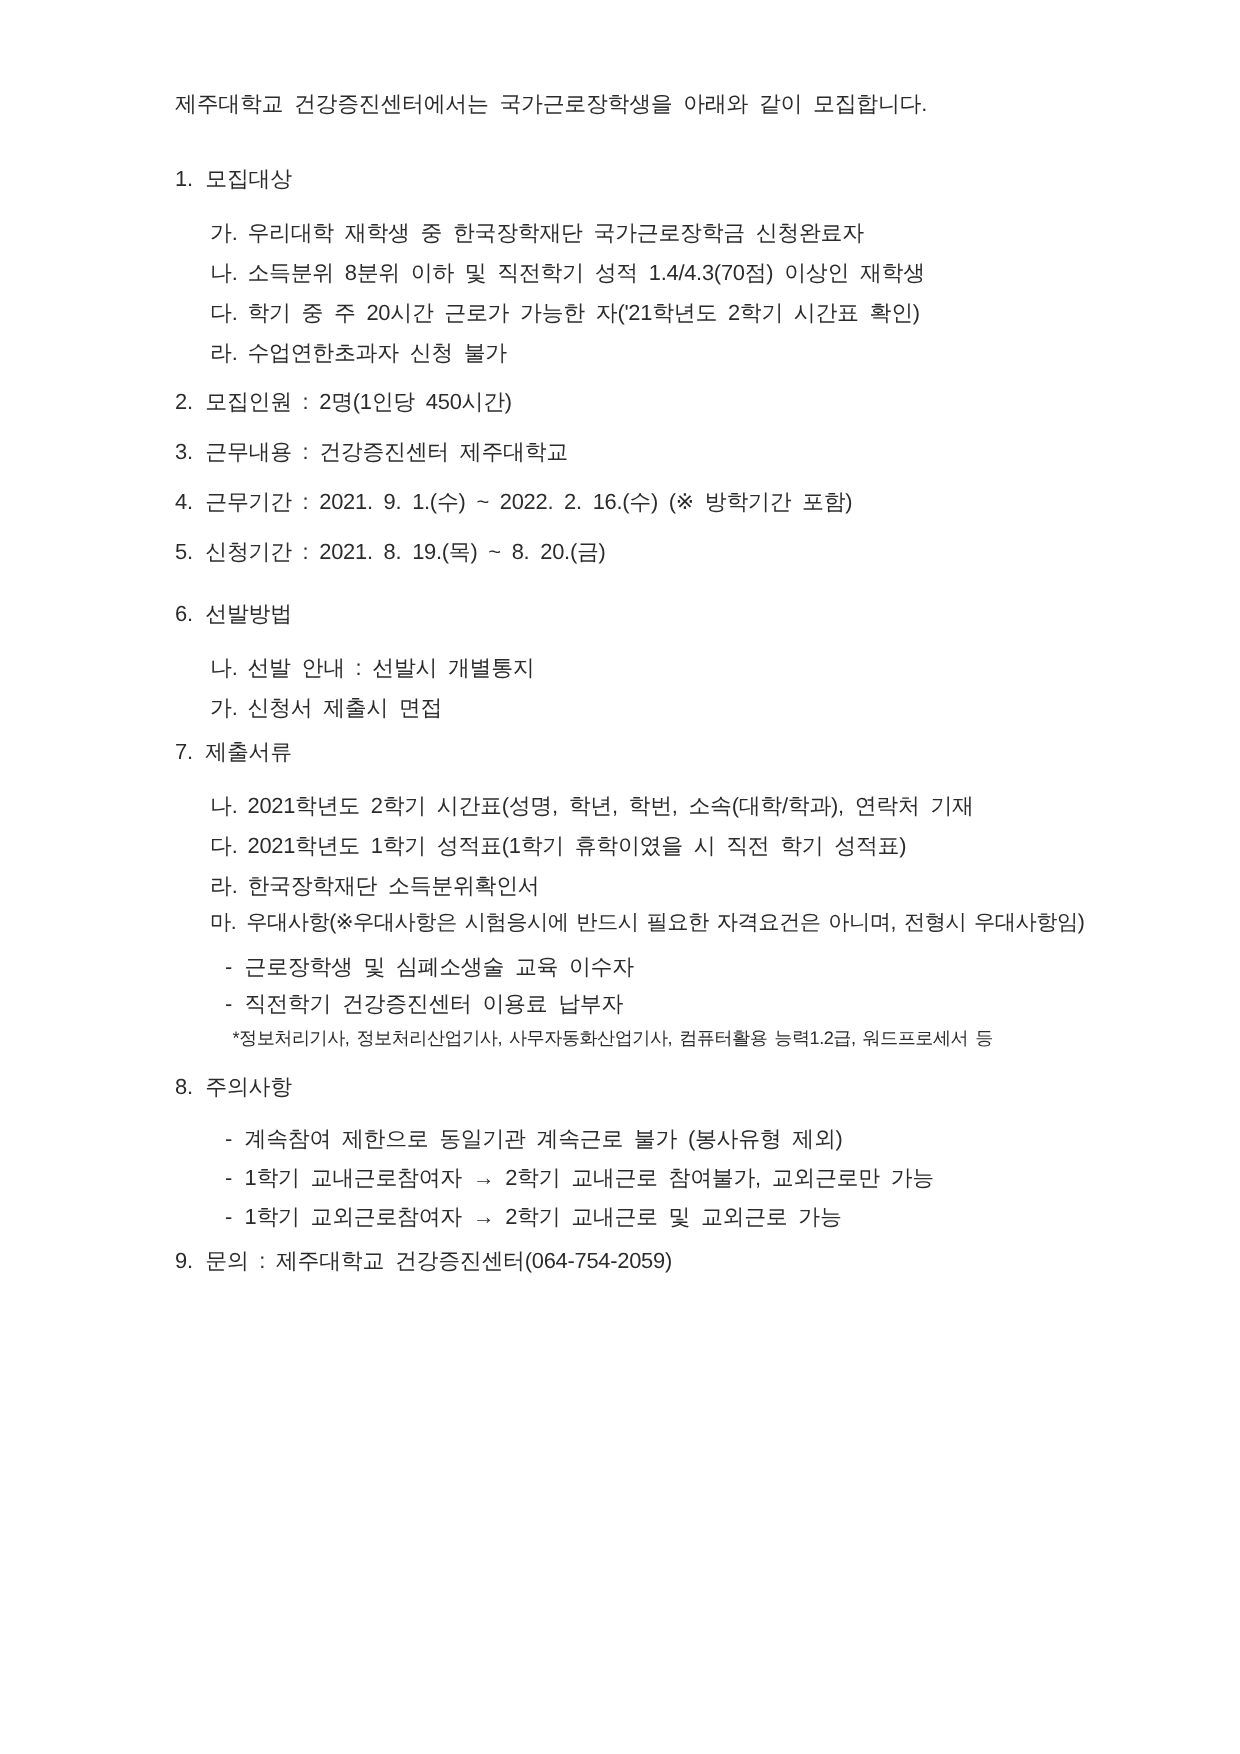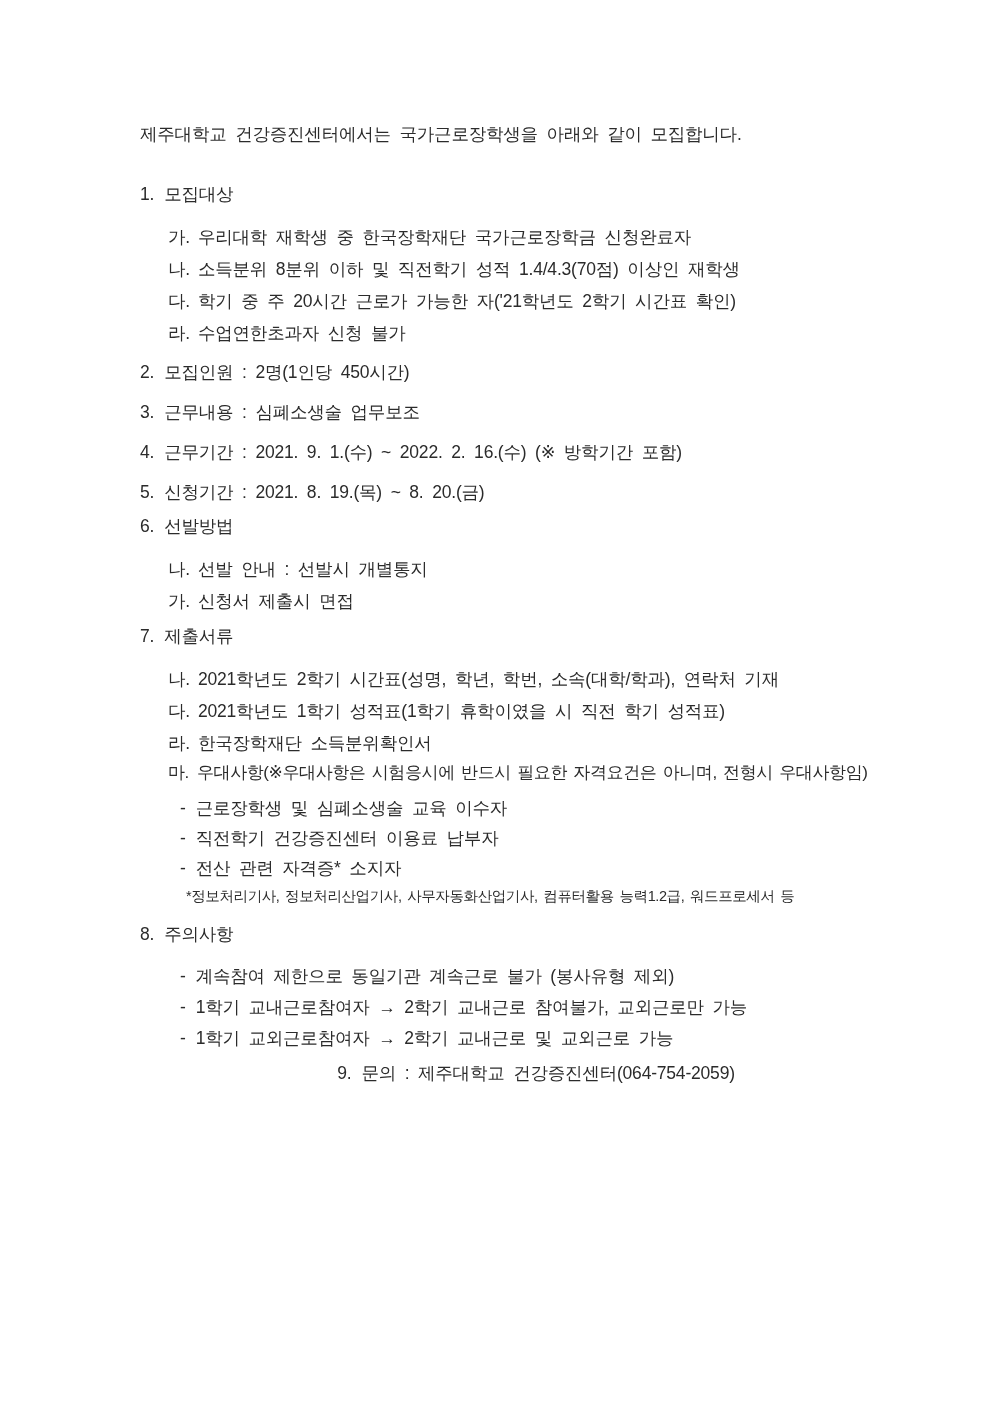--- a/index.html
+++ b/index.html
@@ -11,21 +11,21 @@
     width: 992px;
     height: 1403px;
     overflow: hidden;
     font-family: "Liberation Sans", "DejaVu Sans", sans-serif;
     color: #2b2b2b;
   }
   .page {
     box-sizing: border-box;
     width: 992px;
     height: 1403px;
-    padding: 118px 60px 0 140px;
+    padding: 67px 60px 0 140px;
     background: #ffffff;
   }
   .line {
     margin: 0;
     line-height: 32px;
     font-size: 17.5px;
     letter-spacing: -0.2px;
     word-spacing: 4px;
     white-space: nowrap;
   }
@@ -49,24 +49,24 @@
     padding-left: 46px;
     font-size: 14.5px;
     line-height: 26px;
     word-spacing: 2px;
     letter-spacing: -0.4px;
   }
   .sec-2 { margin-top: 7px; }
   .sec-3 { margin-top: 8px; }
   .sec-4 { margin-top: 8px; }
   .sec-5 { margin-top: 8px; }
-  .sec-6 { margin-top: 2px; }
+  .sec-6 { margin-top: 18px; }
   .sec-7 { margin-top: 3px; }
   .sec-8 { margin-top: 9px; }
-  .sec-9 { margin-top: 3px; text-align: center; }
+  .sec-9 { margin-top: 3px; }
 </style>
 </head>
 <body>
 
 <div class="page">
 
   <p class="line intro">제주대학교 건강증진센터에서는 국가근로장학생을 아래와 같이 모집합니다.</p>
 
   <div class="section sec-1">
     <p class="line heading"><span class="num">1.</span><span>모집대상</span></p>
@@ -76,21 +76,21 @@
       <p class="line item"><span class="label">다.</span><span>학기 중 주 20시간 근로가 가능한 자('21학년도 2학기 시간표 확인)</span></p>
       <p class="line item"><span class="label">라.</span><span>수업연한초과자 신청 불가</span></p>
     </div>
   </div>
 
   <div class="section sec-2">
     <p class="line heading"><span class="num">2.</span><span>모집인원 : 2명(1인당 450시간)</span></p>
   </div>
 
   <div class="section sec-3">
-    <p class="line heading"><span class="num">3.</span><span>근무내용 : 심폐소생술 업무보조</span></p>
+    <p class="line heading"><span class="num">3.</span><span>근무내용 : 건강증진센터 제주대학교</span></p>
   </div>
 
   <div class="section sec-4">
     <p class="line heading"><span class="num">4.</span><span>근무기간 : 2021. 9. 1.(수) ~ 2022. 2. 16.(수) (※ 방학기간 포함)</span></p>
   </div>
 
   <div class="section sec-5">
     <p class="line heading"><span class="num">5.</span><span>신청기간 : 2021. 8. 19.(목) ~ 8. 20.(금)</span></p>
   </div>
 
@@ -106,21 +106,20 @@
     <p class="line heading"><span class="num">7.</span><span>제출서류</span></p>
     <div class="items">
       <p class="line item"><span class="label">나.</span><span>2021학년도 2학기 시간표(성명, 학년, 학번, 소속(대학/학과), 연락처 기재</span></p>
       <p class="line item"><span class="label">다.</span><span>2021학년도 1학기 성적표(1학기 휴학이였을 시 직전 학기 성적표)</span></p>
       <p class="line item"><span class="label">라.</span><span>한국장학재단 소득분위확인서</span></p>
       <p class="line item condensed"><span class="label">마.</span><span>우대사항(※우대사항은 시험응시에 반드시 필요한 자격요건은 아니며, 전형시 우대사항임)</span></p>
     </div>
     <div class="dash-group">
       <p class="line dash"><span class="label">-</span><span>근로장학생 및 심폐소생술 교육 이수자</span></p>
       <p class="line dash"><span class="label">-</span><span>직전학기 건강증진센터 이용료 납부자</span></p>
-      <p class="line dash"><span class="label">-</span><span>전산 관련 자격증* 소지자</span></p>
       <p class="line note">*정보처리기사, 정보처리산업기사, 사무자동화산업기사, 컴퓨터활용 능력1.2급, 워드프로세서 등</p>
     </div>
   </div>
 
   <div class="section sec-8">
     <p class="line heading"><span class="num">8.</span><span>주의사항</span></p>
     <div class="dash-group dash-group-lg">
       <p class="line dash"><span class="label">-</span><span>계속참여 제한으로 동일기관 계속근로 불가 (봉사유형 제외)</span></p>
       <p class="line dash"><span class="label">-</span><span>1학기 교내근로참여자 → 2학기 교내근로 참여불가, 교외근로만 가능</span></p>
       <p class="line dash"><span class="label">-</span><span>1학기 교외근로참여자 → 2학기 교내근로 및 교외근로 가능</span></p>

